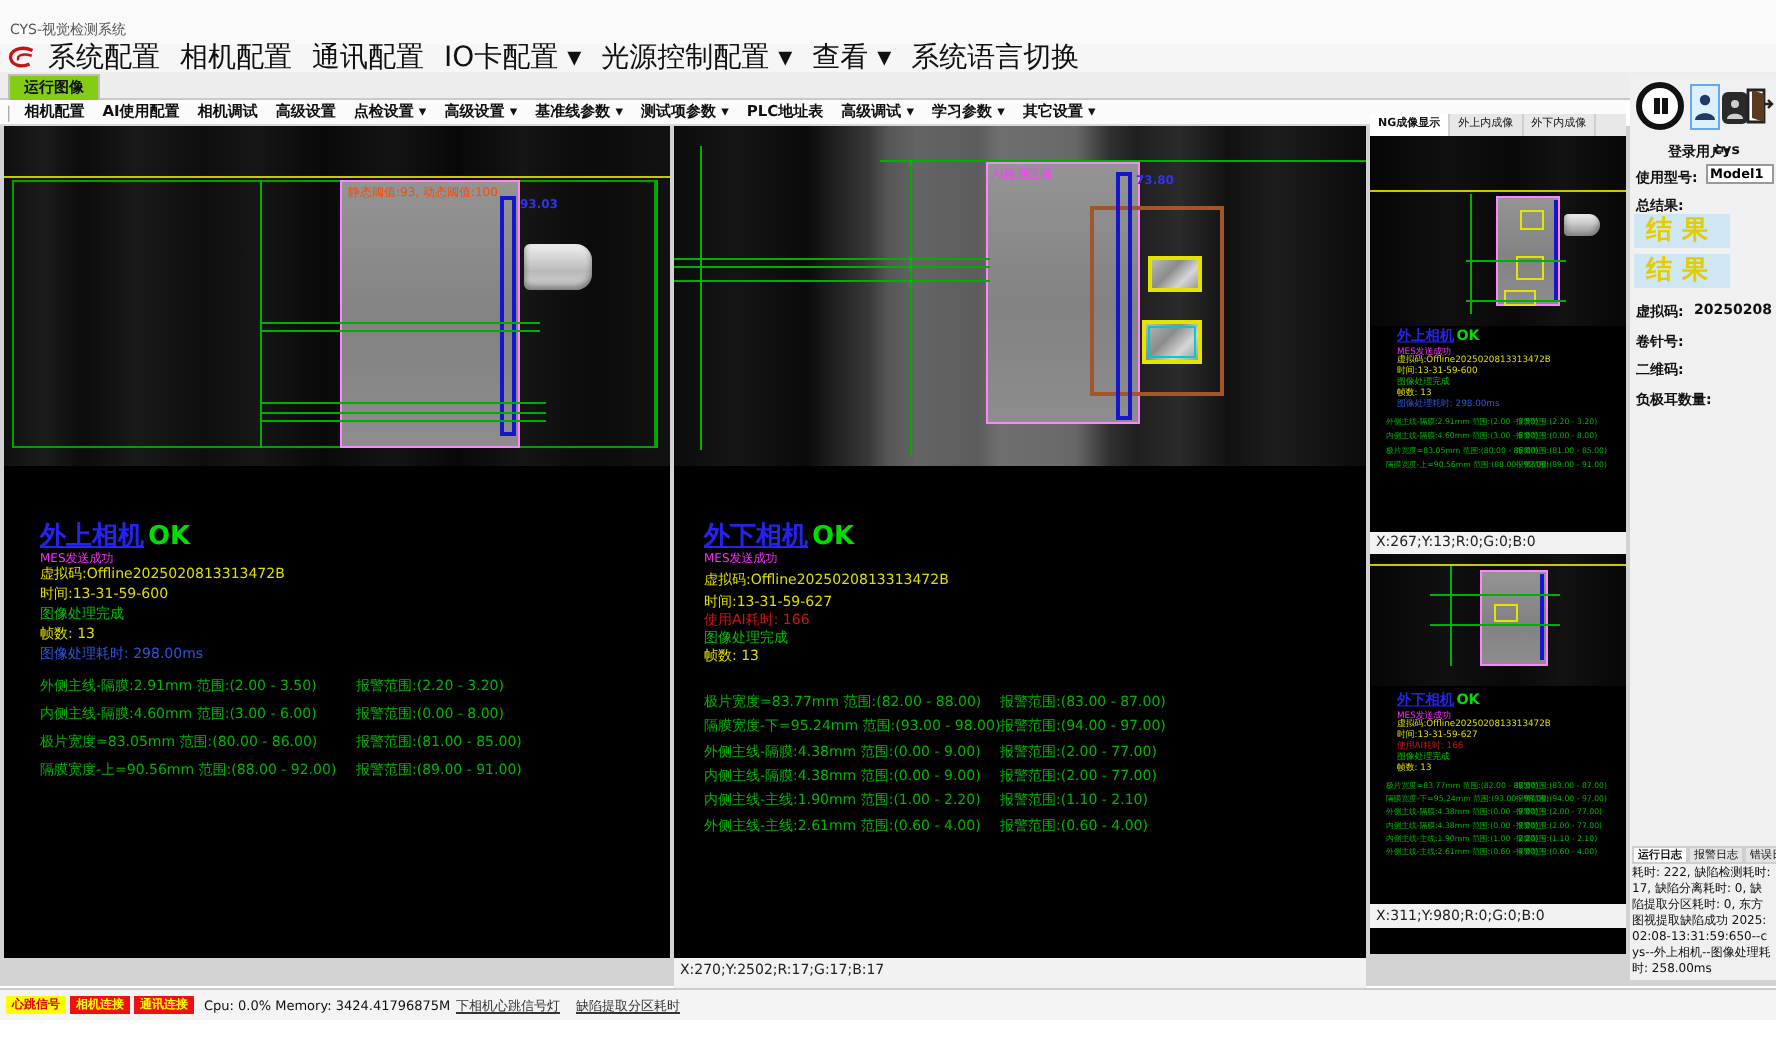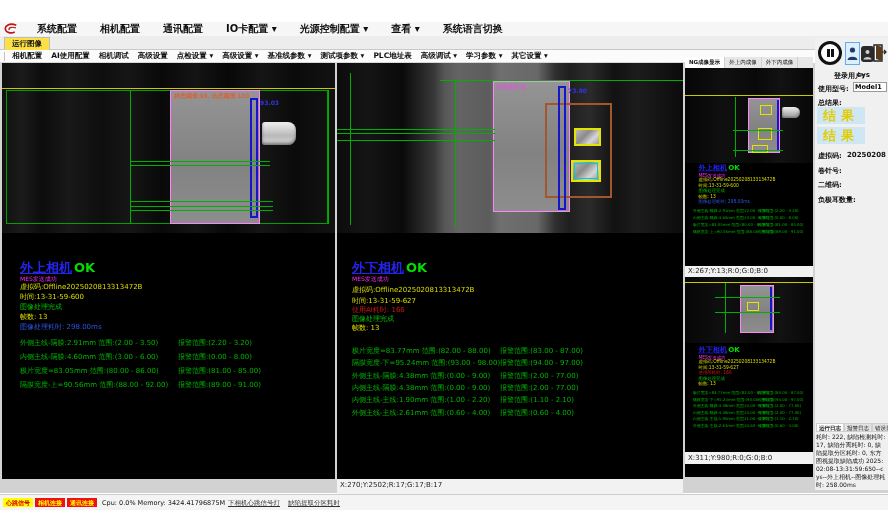--- a/index.html
+++ b/index.html
@@ -4,23 +4,23 @@
 <style>
   html,body{margin:0;padding:0;background:#ffffff;}
   *{box-sizing:border-box;}
   .app{position:relative;width:888px;height:522px;background:#ffffff;overflow:hidden;
        font-family:"DejaVu Sans","Liberation Sans",sans-serif;color:#111;}
   
   .titlebar{position:absolute;left:0;top:0;width:888px;height:22px;background:#fafafa;}
   .titlebar .t{position:absolute;left:5px;top:10px;font-size:7px;color:#555;}
   .menubar{position:absolute;left:0;top:22px;width:888px;height:14px;background:#f6f6f6;display:flex;align-items:center;}
   .logo{width:16px;height:12px;margin-left:3px;flex:0 0 auto;}
-  .menu-item{font-size:10px;font-weight:700;color:#101010;padding:0 5px;white-space:nowrap;cursor:default;margin-left:13px;}
+  .menu-item{font-size:14px;font-weight:400;color:#101010;padding:0 5px;white-space:nowrap;cursor:default;}
   .tabrow{position:absolute;left:0;top:36px;width:888px;height:14px;background:#ededed;border-bottom:1px solid #c9c9c9;}
-  .tab-active{position:absolute;left:4px;top:1px;height:13px;padding:0 7px;background:#fde047;
+  .tab-active{position:absolute;left:4px;top:1px;height:13px;padding:0 7px;background:#84cc16;
               border:1px solid #bdbdbd;border-bottom:none;font-size:7.5px;line-height:12px;font-weight:600;}
   .toolbar{position:absolute;left:0;top:50px;width:813px;height:13px;background:#fbfbfb;border-bottom:1px solid #d8d8d8;
            display:flex;align-items:center;}
   .tb-sep{color:#aaa;font-size:8px;margin:0 2px 0 3px;}
   .tool-item{font-size:7.5px;font-weight:600;color:#101010;padding:0 4.5px;white-space:nowrap;cursor:default;}
   
   .main-bg{position:absolute;left:0;top:63px;width:888px;height:430px;background:#d2d2d2;}
   .panel{position:absolute;background:#000;overflow:hidden;}
   .caption{position:absolute;background:#f2f2f2;font-size:7px;color:#222;line-height:12px;padding-left:3px;white-space:nowrap;}
   
@@ -90,20 +90,23 @@
   .badge.yellow{background:#ffff00;color:#dd0000;}
   .badge.red{background:#ee1111;color:#ffff00;}
   .sb-text{position:absolute;top:4px;font-size:6.5px;color:#111;white-space:nowrap;}
   .sb-link{position:absolute;top:4px;font-size:6.5px;color:#333;white-space:nowrap;text-decoration:underline;}
 </style>
 </head>
 <body>
 
 <div class="app">
 
+  <div class="titlebar">
+    <span class="t">CYS-视觉检测系统</span>
+  </div>
 
   <div class="menubar">
     <svg class="logo" viewBox="0 0 20 16">
       <path d="M17 3 C8 -1,1.5 4,2.5 8.5 C3.5 13,10 14.5,15 12" stroke="#c41414" fill="none" stroke-width="2.2"></path>
       <path d="M16.5 6.5 C10 4.5,6.5 6.5,7.5 9.5" stroke="#c41414" fill="none" stroke-width="1.6"></path>
     </svg>
     <span class="menu-item">系统配置</span>
     <span class="menu-item">相机配置</span>
     <span class="menu-item">通讯配置</span>
     <span class="menu-item">IO卡配置 ▾</span>

